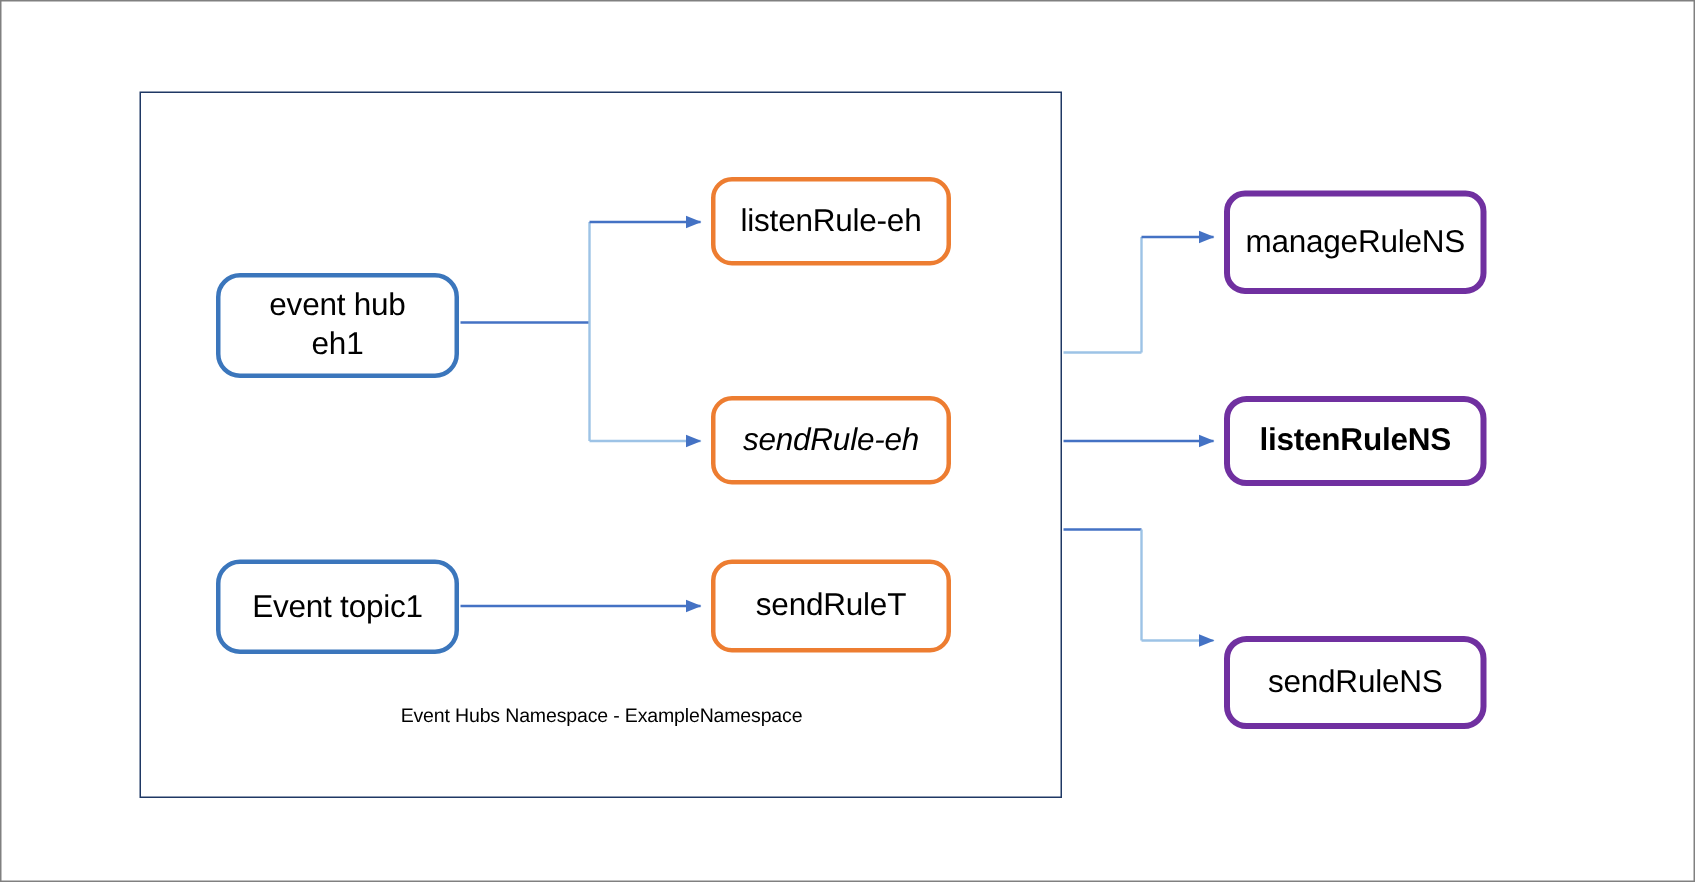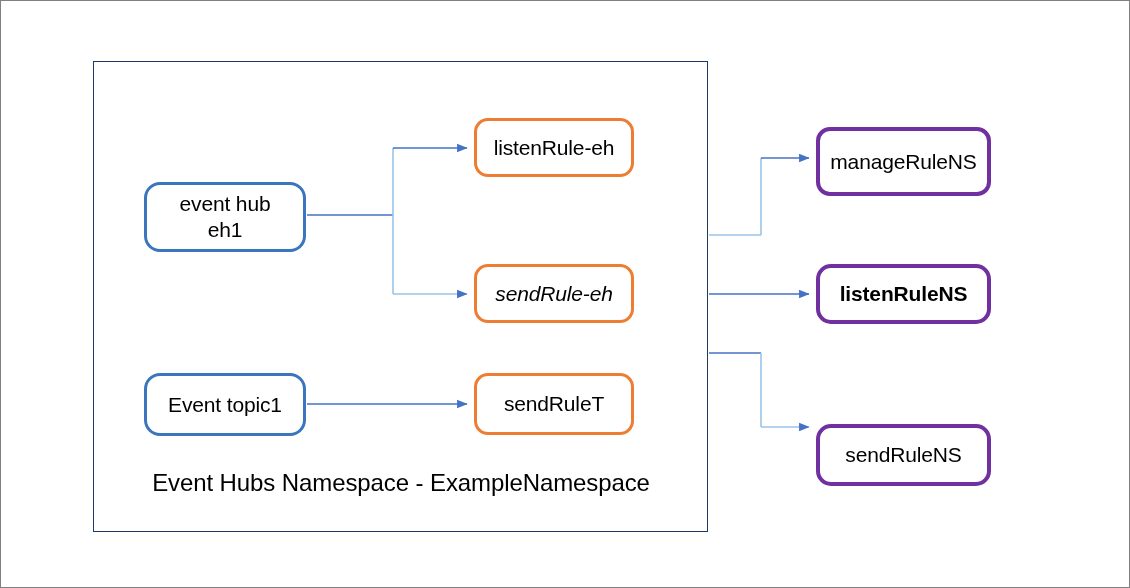--- a/index.html
+++ b/index.html
@@ -37,21 +37,21 @@
     border: 1.6px solid #1F3864;
     box-sizing: border-box;
     background: transparent;
   }
   .ns-caption {
     position: absolute;
     left: 100px;
     top: 468px;
     width: 600px;
     text-align: center;
-    font-size: 24px;
+    font-size: 13px;
     color: #000000;
     letter-spacing: -0.1px;
     white-space: nowrap;
   }
   .node {
     position: absolute;
     box-sizing: border-box;
     background: #ffffff;
     display: flex;
     align-items: center;

